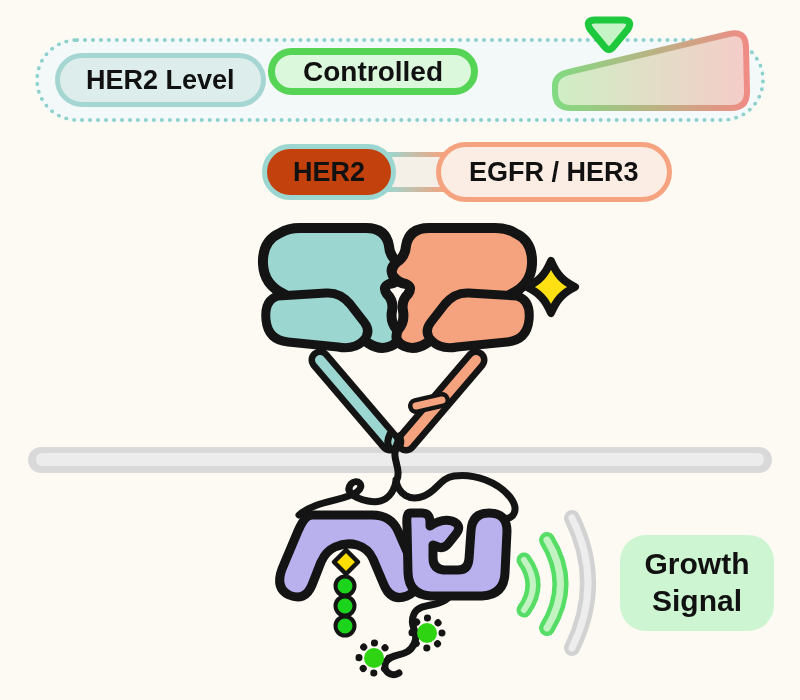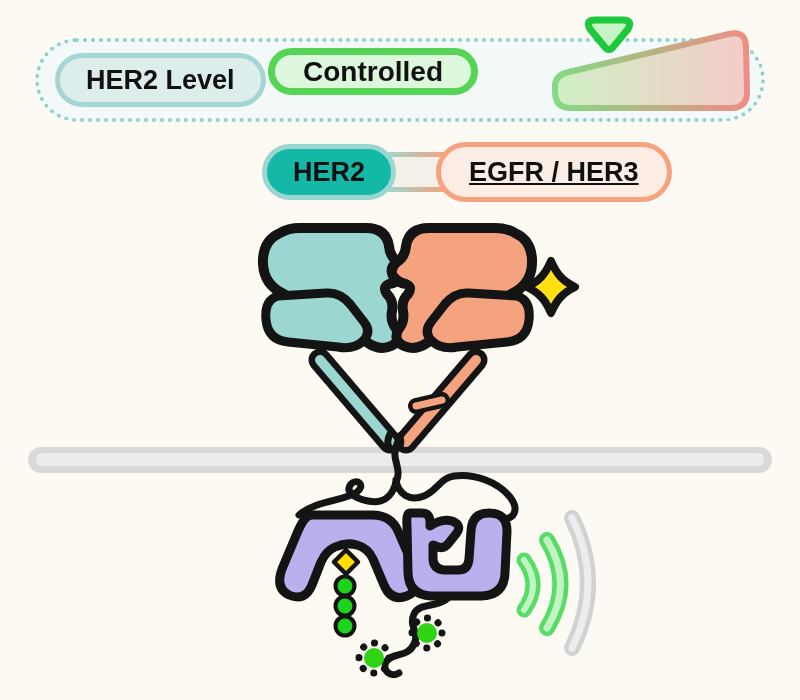--- a/index.html
+++ b/index.html
@@ -14,23 +14,23 @@
   .pill-level{left:16px;top:11px;height:54px;padding:16px 26px;font-size:27px;
         border:5px solid #A6D6D2;background:#DCEDEB;border-radius:28px;}
   .pill-status{left:229px;top:6px;height:47px;padding:0 28px;font-size:28px;
         border:7px solid #55D455;background:#DCF8DC;border-radius:32px;}
   .slider-svg{position:absolute;left:543px;top:8px;z-index:3;}
 
   
   .dimer{position:absolute;left:262px;top:142px;display:flex;align-items:center;z-index:2;}
   .dimer .pill{position:static;}
   .pill-her2{height:56px;padding:0 26px;font-size:27px;border:5px solid #9CD6D0;
-        background:#14b8a6;border-radius:29px;z-index:2;}
+        background:#c2410c;border-radius:29px;z-index:2;}
   .pill-egfr{height:60px;padding:0 28px;font-size:27px;border:5px solid #F5A37E;
-        background:#FBEDE4;border-radius:31px;z-index:2;text-decoration:underline;}
+        background:#FBEDE4;border-radius:31px;z-index:2;}
   .bridge{width:58px;height:40px;margin:0 -9px;box-sizing:border-box;padding:5px 0;
         background:linear-gradient(90deg,#9CD6D0,#F5A37E);z-index:1;}
   .bridge-core{width:100%;height:100%;background:#F4EFE7;}
 
   
   .art{position:absolute;left:0;top:0;z-index:1;}
 
   
   .growth{position:absolute;left:620px;top:535px;width:154px;height:96px;z-index:2;
         background:#CDF5D2;border-radius:26px;display:flex;align-items:center;justify-content:center;
@@ -133,14 +133,17 @@
     <g fill="none" stroke-linecap="round">
       <path d="M 524 560 Q 542 585 524 610" stroke="#55DD66" stroke-width="15"></path>
       <path d="M 524 560 Q 542 585 524 610" stroke="#C3F2C3" stroke-width="6"></path>
       <path d="M 547 540 Q 574 584 547 628" stroke="#55DD66" stroke-width="16"></path>
       <path d="M 547 540 Q 574 584 547 628" stroke="#C3F2C3" stroke-width="7"></path>
       <path d="M 572 518 Q 604 583 572 648" stroke="#D2D2D2" stroke-width="16"></path>
       <path d="M 572 518 Q 604 583 572 648" stroke="#EDEDED" stroke-width="7"></path>
     </g>
   </svg>
 
+  <div class="growth">
+    <span>Growth Signal</span>
+  </div>
 
 </div>
 
 </body></html>

